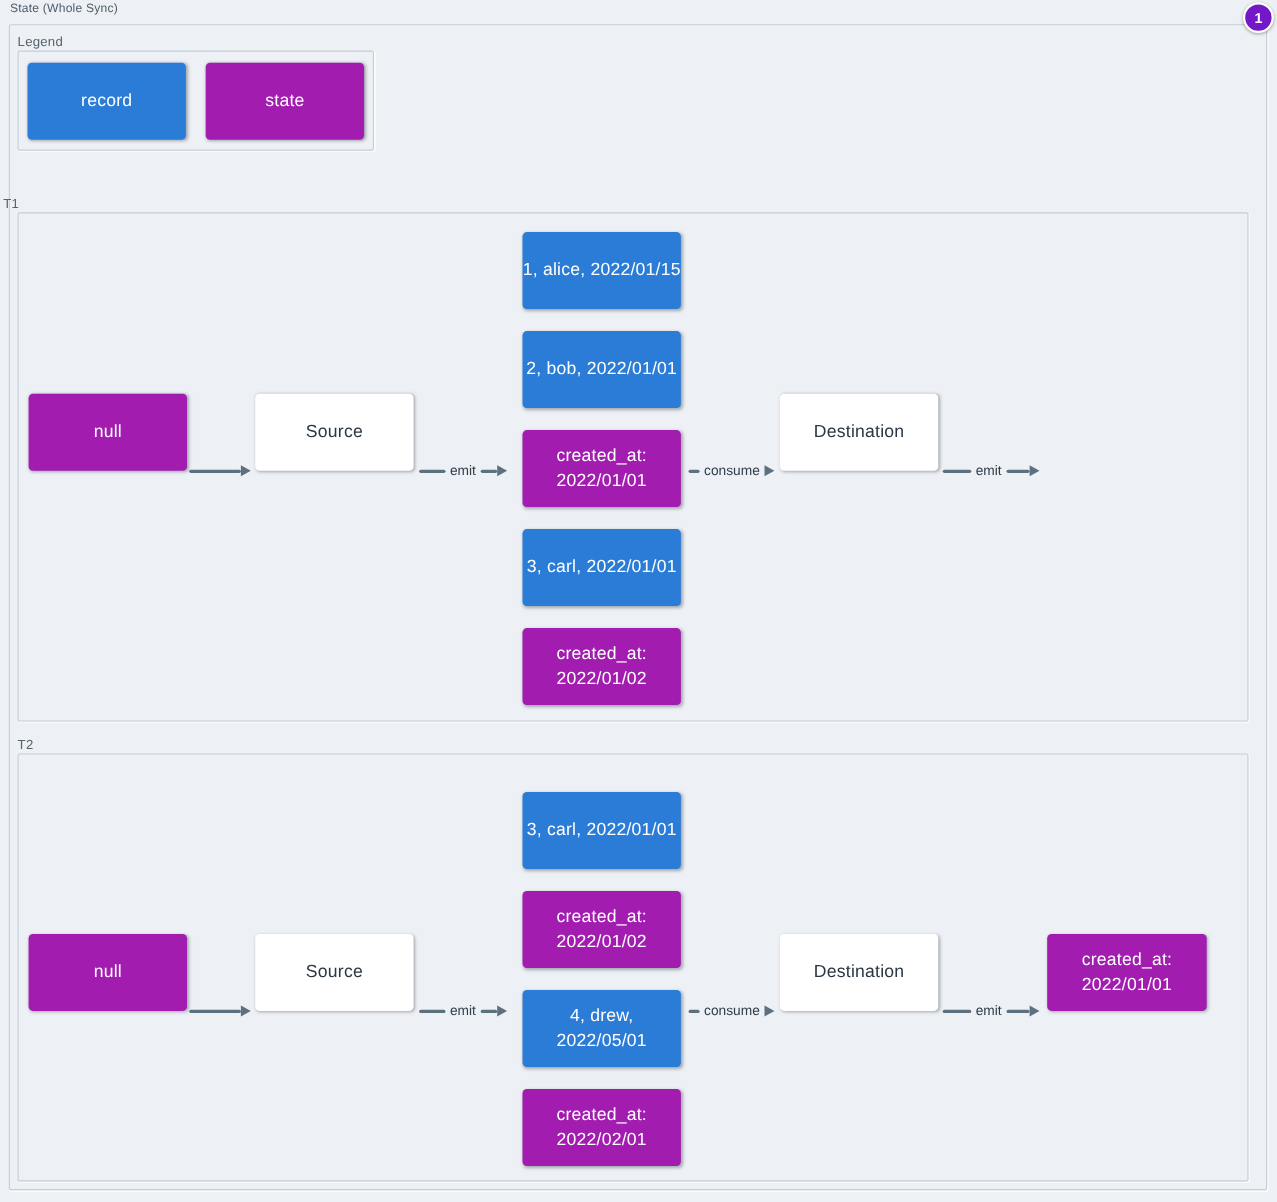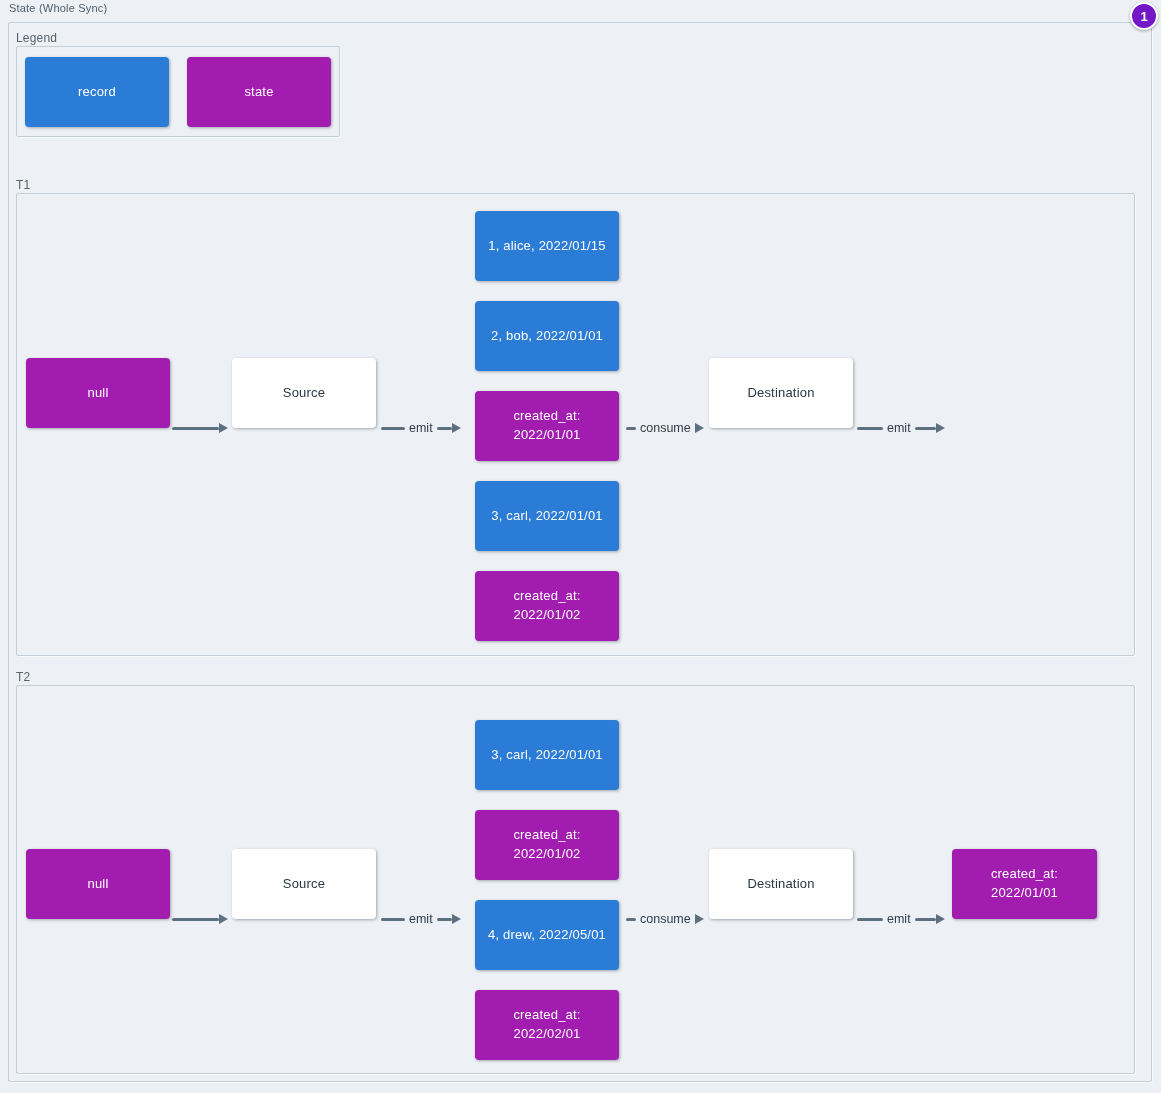--- a/index.html
+++ b/index.html
@@ -17,21 +17,21 @@
     position:absolute;border:1px solid #c4ced8;border-radius:2px;
     background:transparent;
     box-shadow:1px 1px 1px rgba(255,255,255,0.7);
   }
   .group-label{
     position:absolute;font-size:12px;color:#56646f;letter-spacing:0.2px;
   }
   .node{
     position:absolute;width:144px;height:70px;border-radius:4px;
     display:flex;align-items:center;justify-content:center;text-align:center;
-    font-size:13px;font-weight:500;letter-spacing:0.2px;
+    font-size:16px;font-weight:500;letter-spacing:0.2px;
     white-space:pre-line;line-height:1.45;
     box-shadow:1px 1px 3px rgba(50,60,75,0.4);
   }
   .node.record{background:#2b7cd6;color:#ffffff;}
   .node.state{background:#a21caf;color:#ffffff;}
   .node.plain{background:#ffffff;color:#2a3642;}
   .arrow{
     position:absolute;height:20px;display:flex;align-items:center;margin-top:35px;
   }
   .arrow .line{height:3px;background:#5d7080;border-radius:1.5px;}
@@ -58,21 +58,21 @@
 
 <div class="page-title">State (Whole Sync)</div>
 <div class="group-box" style="left:8px;top:22px;width:1142px;height:1058px"></div>
 <div class="badge">1</div>
 
 <div class="group-label" style="left:16px;top:31px">Legend</div>
 <div class="group-box" style="left:16px;top:46px;width:322px;height:89px"></div>
 <div class="node record" style="left:25px;top:57px">record</div>
 <div class="node state" style="left:187px;top:57px">state</div>
 
-<div class="group-label" style="left:16px;top:178px">T1</div>
+<div class="group-label" style="left:3px;top:178px">T1</div>
 <div class="group-box" style="left:16px;top:193px;width:1117px;height:461px"></div>
 
 <div class="node state" style="left:26px;top:358px">null</div>
 
 <div class="arrow" style="left:172px;top:383px;width:56px">
   <span class="line grow"></span>
   <span class="head"></span>
 </div>
 
 <div class="node plain" style="left:232px;top:358px">Source</div>

